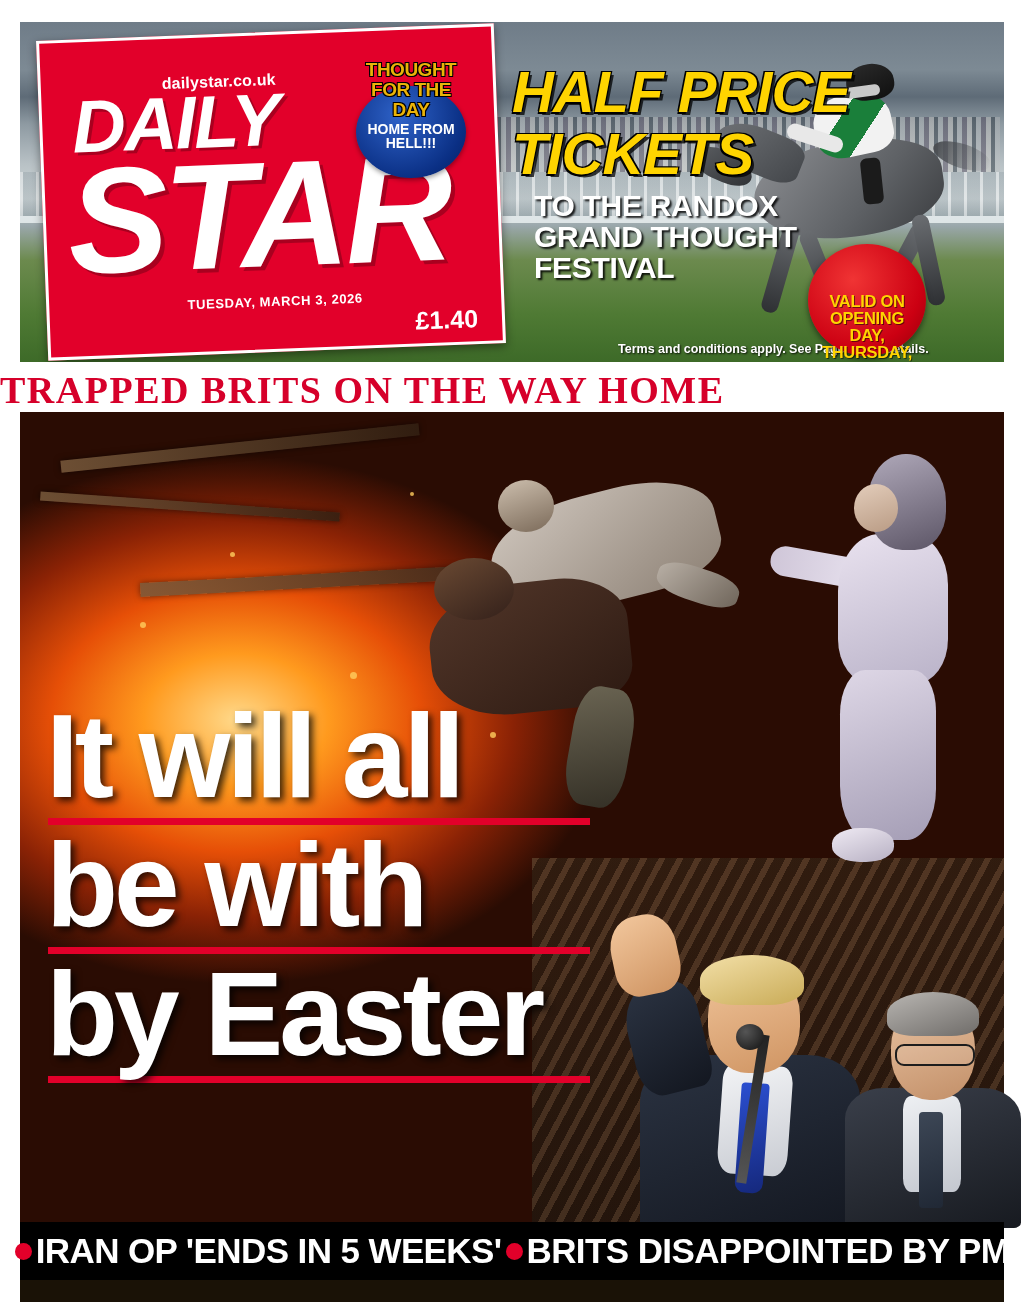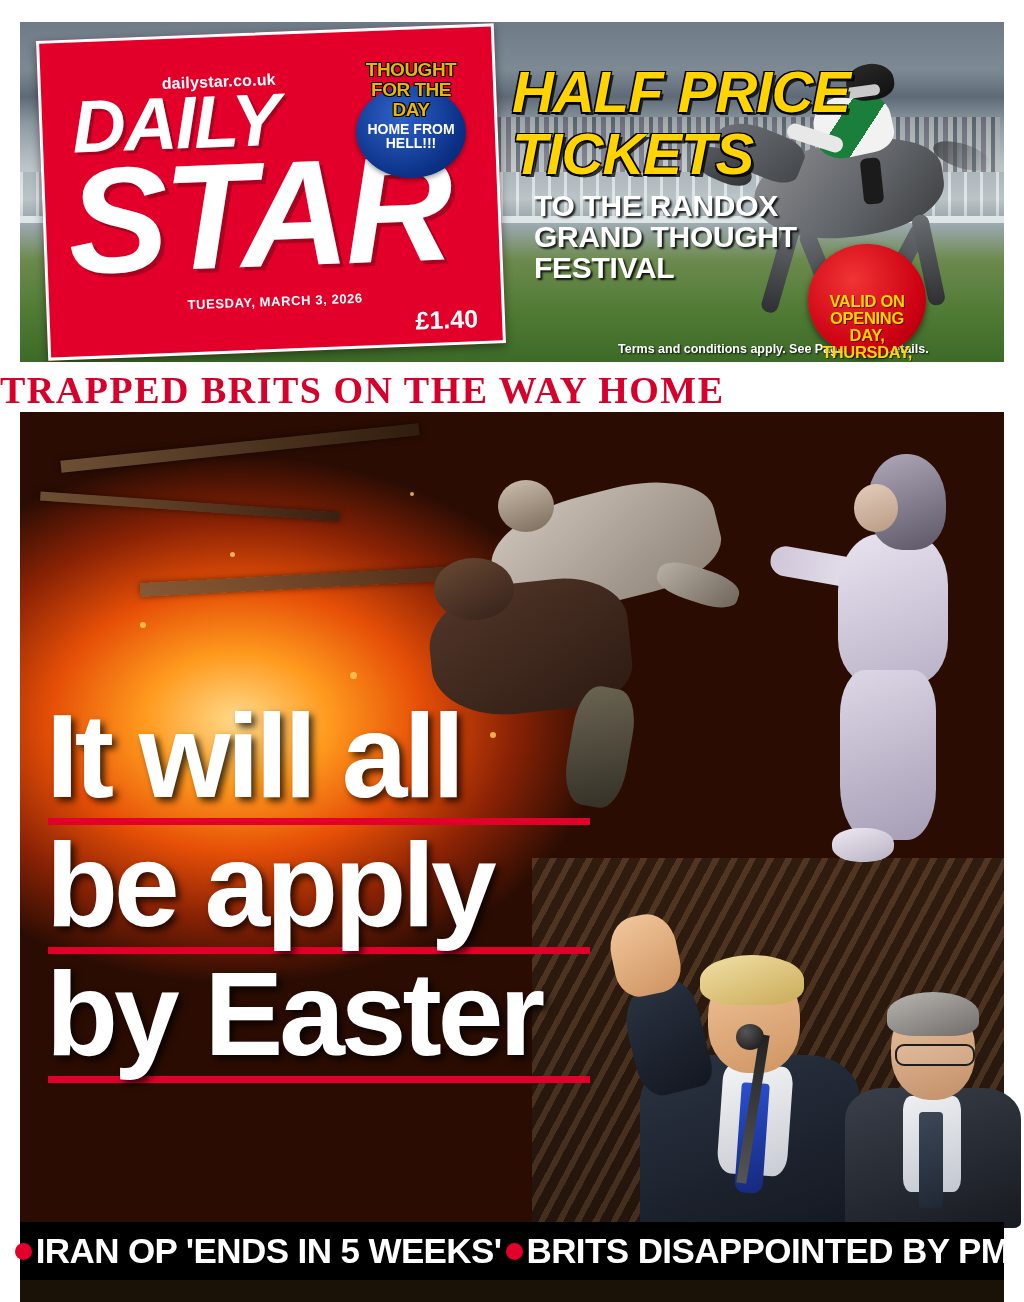--- a/index.html
+++ b/index.html
@@ -790,21 +790,21 @@
     <div class="shirt"></div>
     <div class="tie"></div>
     <div class="head"></div>
     <div class="hair"></div>
     <div class="glasses"></div>
   </div>
 
   <div class="headline">
     <div class="hl-line">It will all</div>
     <div class="hl-rule"></div>
-    <div class="hl-line">be apply</div>
+    <div class="hl-line">be with</div>
     <div class="hl-rule"></div>
     <div class="hl-line">by Easter</div>
     <div class="hl-rule"></div>
   </div>
 
 
   <div class="bottom-strap">
     <span class="strap-dot"></span>
     <span class="strap-text">IRAN OP 'ENDS IN 5 WEEKS'</span>
     <span class="strap-dot"></span>

